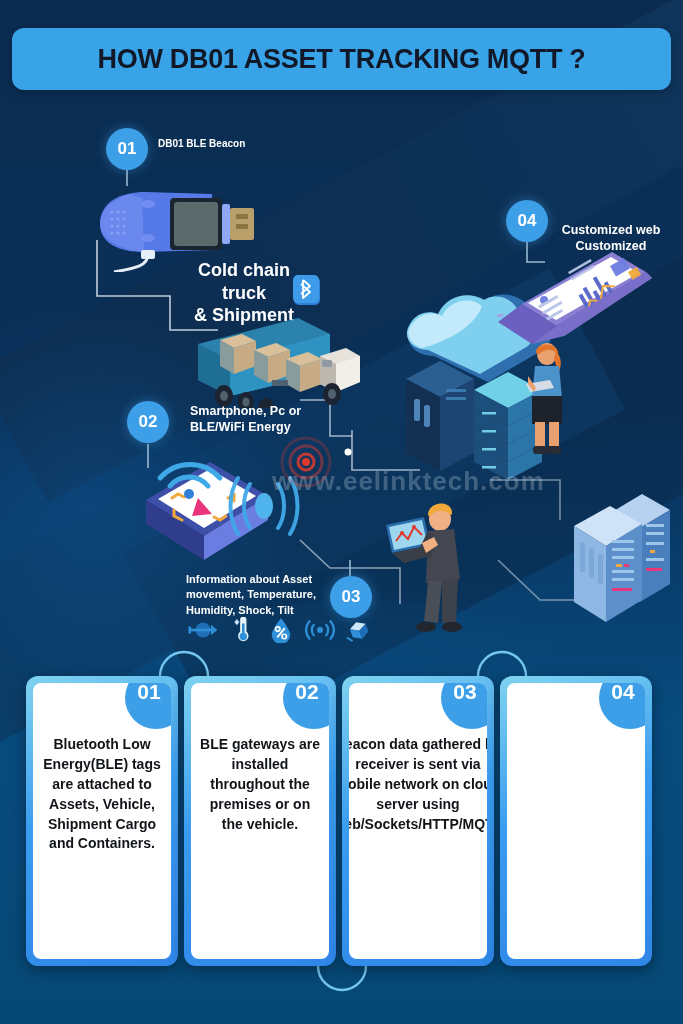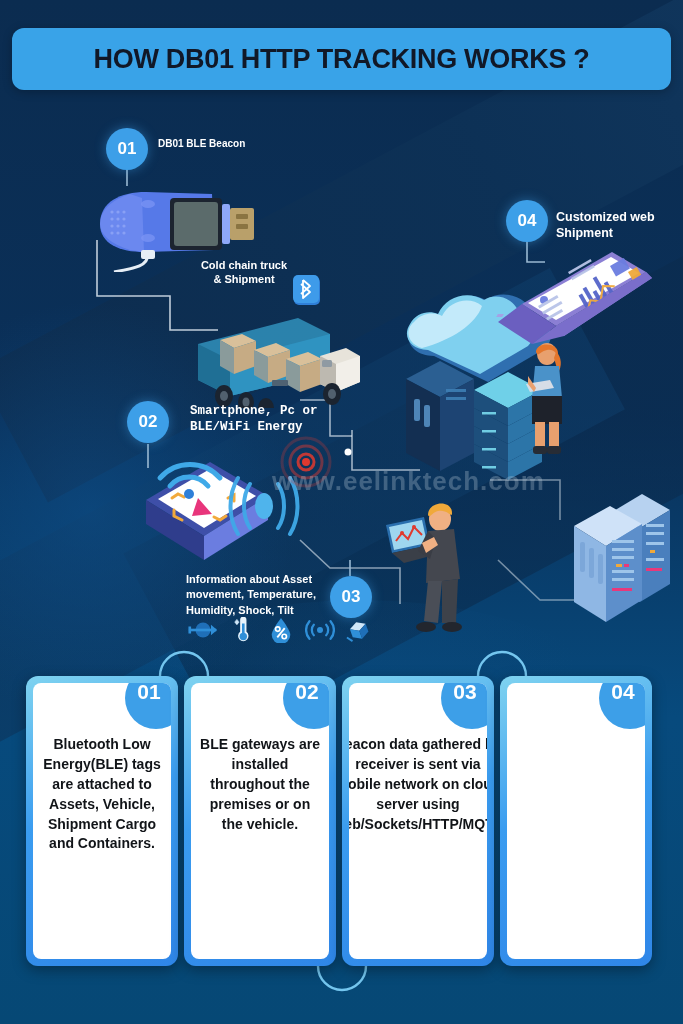--- a/index.html
+++ b/index.html
@@ -145,21 +145,21 @@
 
 <div id="page">
 
   <div class="band band-a"></div>
   <div class="band band-b"></div>
   <div class="band band-c"></div>
   <div class="glow-left"></div>
   <div class="glow-bottom"></div>
 
   <div id="title-bar">
-    <div id="title-text">HOW DB01 HTTP TRACKING WORKS ?</div>
+    <div id="title-text">HOW DB01 ASSET TRACKING MQTT ?</div>
   </div>
 
   <svg class="svg-layer">
 
     <polyline points="97,240 97,296 170,296 170,330 218,330" fill="none" stroke="#dfe9f2" stroke-width="1.6" opacity=".85"></polyline>
 
     <polyline points="300,400 330,400 330,436 352,436" fill="none" stroke="#dfe9f2" stroke-width="1.6" opacity=".7"></polyline>
 
     <polyline points="352,430 352,470 420,470" fill="none" stroke="#dfe9f2" stroke-width="1.6" opacity=".7"></polyline>
 
@@ -210,21 +210,21 @@
         <circle cx="32" cy="61" r="1.6"></circle>
         <circle cx="38" cy="61" r="1.6"></circle>
     </g>
     <ellipse cx="62" cy="32" rx="7" ry="4" fill="#7d96f5" opacity=".7"></ellipse>
     <ellipse cx="62" cy="66" rx="7" ry="4" fill="#7d96f5" opacity=".7"></ellipse>
 
     <path d="M62 82 C62 94 50 96 28 100" stroke="#e6eef6" stroke-width="3" fill="none"></path>
     <rect x="55" y="78" width="14" height="9" rx="2" fill="#e6eef6"></rect>
   </svg>
 
-  <div class="scene-label" style="left:190px; top:259px; font-size:11px; text-align:center; width:108px;">
+  <div class="scene-label" style="left:190px; top:259px; font-size:18px; text-align:center; width:108px;">
     <div>Cold chain truck</div>
     <div>&amp; Shipment</div>
   </div>
   <svg class="scene-el" style="left:292px; top:274px; width:30px; height:34px;" viewBox="0 0 30 34">
     <rect x="2" y="3" width="26" height="28" rx="5" fill="#2f7fd8"></rect>
     <rect x="1" y="1" width="26" height="28" rx="5" fill="#3e9bea"></rect>
     <path d="M11 6 L11 24 L18 18 L9 10 M9 20 L18 12 L11 6" stroke="#ffffff" stroke-width="1.8" fill="none" stroke-linejoin="round"></path>
   </svg>
 
   <svg class="scene-el" style="left:180px; top:296px; width:185px; height:112px;" viewBox="0 0 185 112">
@@ -260,21 +260,21 @@
       <ellipse cx="44" cy="100" rx="4" ry="5"></ellipse>
       <ellipse cx="66" cy="106" rx="3.5" ry="4.5"></ellipse>
       <ellipse cx="152" cy="98" rx="4" ry="5"></ellipse>
     </g>
     <rect x="92" y="84" width="16" height="6" rx="1" fill="#4f6272"></rect>
   </svg>
 
   <div class="step-badge" style="left:127px; top:401px; width:42px; height:42px; font-size:17px;">
     <span>02</span>
   </div>
-  <div class="scene-label" style="left:190px; top:404px; font-size:12.5px;font-family:Liberation Mono, monospace;">
+  <div class="scene-label" style="left:190px; top:404px; font-size:12.5px;">
     <div>Smartphone, Pc or</div>
     <div>BLE/WiFi Energy</div>
   </div>
 
   <svg class="scene-el" style="left:138px; top:436px; width:250px; height:135px;" viewBox="0 0 250 135">
 
     <path d="M8 64 L72 26 L130 60 L66 100 Z" fill="#3e4fa8"></path>
     <path d="M8 64 L66 100 L66 124 L8 88 Z" fill="#2f3d8c"></path>
     <path d="M66 100 L130 60 L130 84 L66 124 Z" fill="#6b7de0"></path>
 
@@ -362,23 +362,23 @@
     <rect x="29" y="82" width="10" height="28" fill="#e8a06e"></rect>
     <rect x="13" y="106" width="14" height="8" rx="3" fill="#272c35"></rect>
     <rect x="27" y="106" width="14" height="8" rx="3" fill="#272c35"></rect>
     <path d="M6 44 L30 40 L34 48 L10 52 Z" fill="#d6dde6"></path>
     <path d="M8 36 L16 48 L14 52 L8 44 Z" fill="#e8a06e"></path>
   </svg>
 
   <div class="step-badge" style="left:506px; top:200px; width:42px; height:42px; font-size:17px;">
     <span>04</span>
   </div>
-  <div class="scene-label" style="left:556px; top:210px; font-size:12.5px; width:110px;">
+  <div class="scene-label" style="left:556px; top:223px; font-size:12.5px; text-align:center; width:110px;">
     <div>Customized web</div>
-    <div>Shipment</div>
+    <div>Customized</div>
   </div>
 
   <svg class="scene-el" style="left:492px; top:248px; width:160px; height:120px;" viewBox="0 0 160 120">
 
     <path d="M30 56 L120 4 L154 24 L64 78 Z" fill="#8b7fd4"></path>
     <path d="M36 55 L119 9 L147 25 L64 72 Z" fill="#ffffff"></path>
 
     <g opacity=".95">
       <circle cx="52" cy="52" r="4" fill="#6b7de0"></circle>
       <rect x="46" y="58" width="22" height="3" fill="#b9c4e8" transform="rotate(-30 46 58)"></rect>

